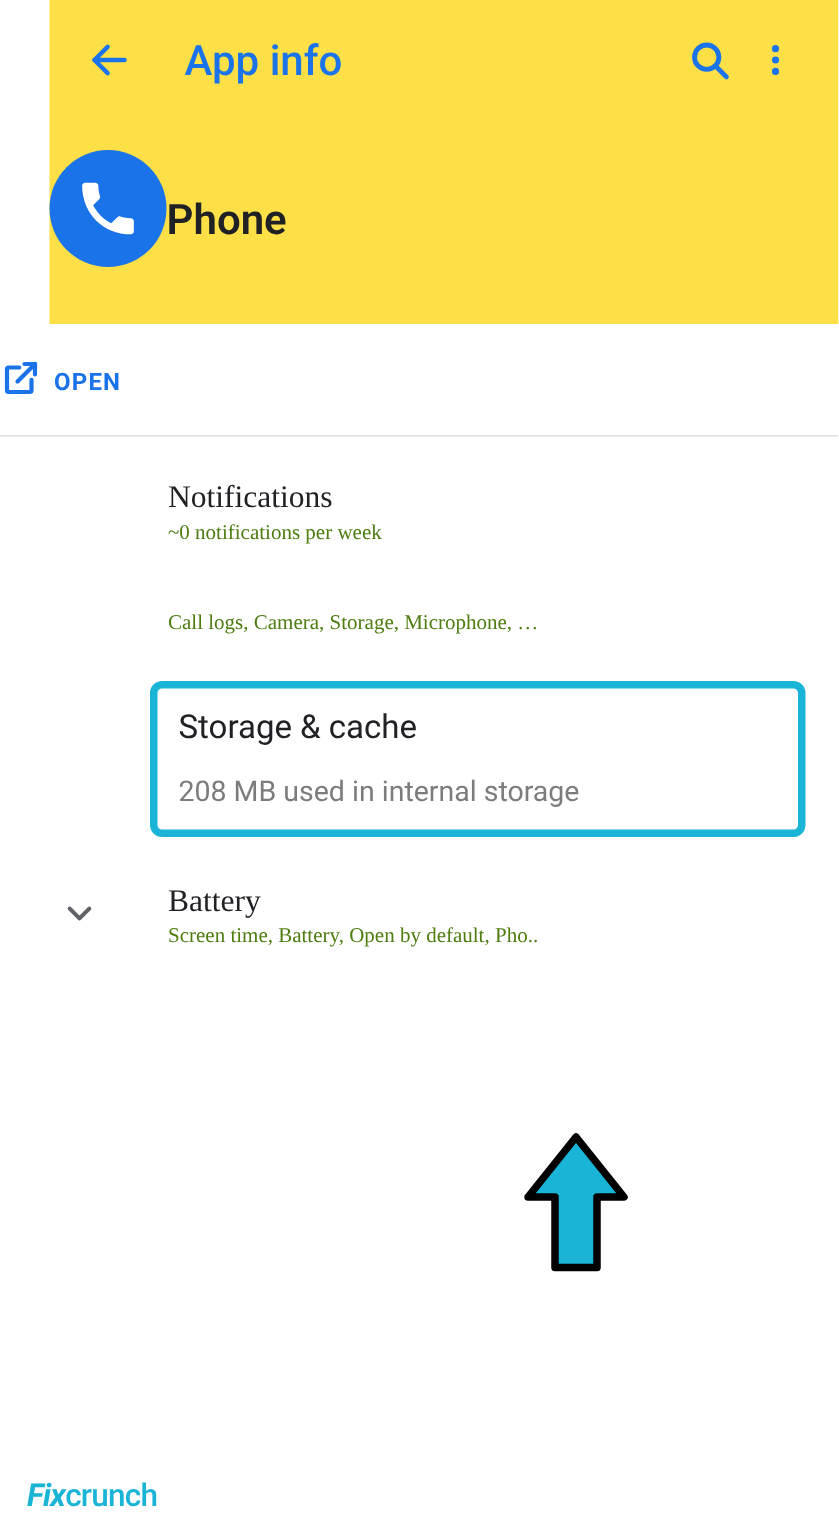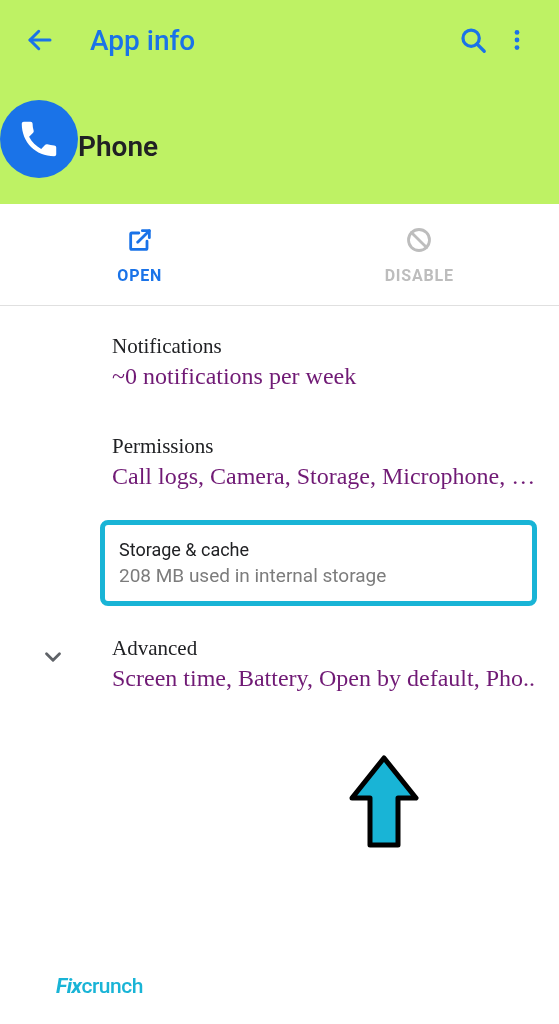--- a/index.html
+++ b/index.html
@@ -4,22 +4,23 @@
 <style>
   * { box-sizing: border-box; margin: 0; padding: 0; }
   html, body { width: 559px; height: 1024px; overflow: hidden; }
   body {
     font-family: Roboto, "Segoe UI", Arial, sans-serif;
     background: #ffffff;
     color: #202124;
     position: relative;
   }
   .header-area {
-    background: #bef264;
-    padding-bottom: 8px;
+    background: #fde047;
+    padding-bottom: 20px;
+    margin-left: 33px;
   }
   .top-bar {
     display: flex;
     align-items: center;
     padding: 18px 20px 10px 20px;
   }
   .back-icon {
     color: #1a73e8;
     display: flex;
     align-items: center;
@@ -63,21 +64,21 @@
     margin-top: 14px;
   }
   .action-row {
     display: flex;
     background: #ffffff;
     border-bottom: 1px solid #e0e0e0;
   }
   .action-btn {
     flex: 1;
     display: flex;
-    flex-direction: column;
+    flex-direction: row;
     align-items: center;
     padding: 22px 0 20px 0;
     color: #1a73e8;
     gap: 8px;
   }
   .action-btn.disabled {
     color: #bdbdbd;
   }
   .action-label {
     font-size: 16px;
@@ -91,55 +92,54 @@
     padding: 22px 22px 22px 112px;
     position: relative;
     font-family: Liberation Serif, serif;
   }
   .list-title {
     font-size: 21px;
     color: #202124;
     margin-bottom: 4px;
   }
   .list-sub {
-    font-size: 24px;
-    color: #701a75;
+    font-size: 14px;
+    color: #4d7c0f;
     white-space: nowrap;
     overflow: hidden;
     text-overflow: ellipsis;
   }
   .highlight-box {
     border: 5px solid #19b4d6;
     border-radius: 8px;
     margin: 8px 22px 8px 100px;
     padding: 14px 14px;
   }
-  .highlight-box .list-title { font-size: 18px; margin-bottom: 4px; }
+  .highlight-box .list-title { font-size: 22px; margin-bottom: 18px; }
   .highlight-box .list-sub { font-size: 19px; color: #7c7c7c; }
   .expand-chevron {
     position: absolute;
     left: 40px;
     top: 30px;
     color: #5f6368;
   }
   .annotation-arrow {
     position: absolute;
     left: 338px;
     top: 750px;
     pointer-events: none;
   }
   .watermark {
     position: absolute;
     left: 18px;
-    bottom: 26px;
+    bottom: 14px;
     font-size: 21px;
     color: #19b4d6;
     font-weight: 500;
     letter-spacing: -0.5px;
-    margin-left: 38px;
   }
   .watermark .fix { font-style: italic; font-weight: 700; }
 </style>
 </head>
 <body>
 
 <div class="header-area">
   <div class="top-bar">
     <div class="back-icon">
       <svg width="30" height="30" viewBox="0 0 24 24" fill="none" stroke="currentColor" stroke-width="2.4" stroke-linecap="round" stroke-linejoin="round">
@@ -177,56 +177,46 @@
   <div class="action-btn">
     <span>
       <svg width="28" height="28" viewBox="0 0 24 24" fill="none" stroke="currentColor" stroke-width="2.4" stroke-linecap="round" stroke-linejoin="round">
         <path d="M18 13v6a1 1 0 0 1-1 1H5a1 1 0 0 1-1-1V7a1 1 0 0 1 1-1h6"></path>
         <polyline points="14 4 20 4 20 10"></polyline>
         <line x1="10" y1="14" x2="20" y2="4"></line>
       </svg>
     </span>
     <span class="action-label">OPEN</span>
   </div>
-  <div class="action-btn disabled">
-    <span>
-      <svg width="28" height="28" viewBox="0 0 24 24" fill="none" stroke="currentColor" stroke-width="2.4" stroke-linecap="round">
-        <circle cx="12" cy="12" r="9"></circle>
-        <line x1="5.5" y1="5.5" x2="18.5" y2="18.5"></line>
-      </svg>
-    </span>
-    <span class="action-label">DISABLE</span>
-  </div>
 </div>
 
 <div class="list">
 
   <div class="list-item">
     <div class="list-title">Notifications</div>
     <div class="list-sub">~0 notifications per week</div>
   </div>
 
   <div class="list-item">
-    <div class="list-title">Permissions</div>
     <div class="list-sub">Call logs, Camera, Storage, Microphone, …</div>
   </div>
 
   <div class="highlight-box">
     <div class="list-title">Storage &amp; cache</div>
     <div class="list-sub">208 MB used in internal storage</div>
   </div>
 
 
   <div class="list-item" style="padding-bottom:10px;">
     <span class="expand-chevron">
       <svg width="26" height="26" viewBox="0 0 24 24" fill="none" stroke="currentColor" stroke-width="2.6" stroke-linecap="round" stroke-linejoin="round">
         <polyline points="6 9 12 15 18 9"></polyline>
       </svg>
     </span>
-    <div class="list-title">Advanced</div>
+    <div class="list-title">Battery</div>
     <div class="list-sub">Screen time, Battery, Open by default, Pho..</div>
   </div>
 
 </div>
 
 <div class="annotation-arrow">
   <svg width="95" height="110" viewBox="0 0 95 110">
     <path d="M46 8 L78 48 L60 48 L60 95 L32 95 L32 48 L14 48 Z" fill="#19b4d6" stroke="#000000" stroke-width="5" stroke-linejoin="round"></path>
   </svg>
 </div>

